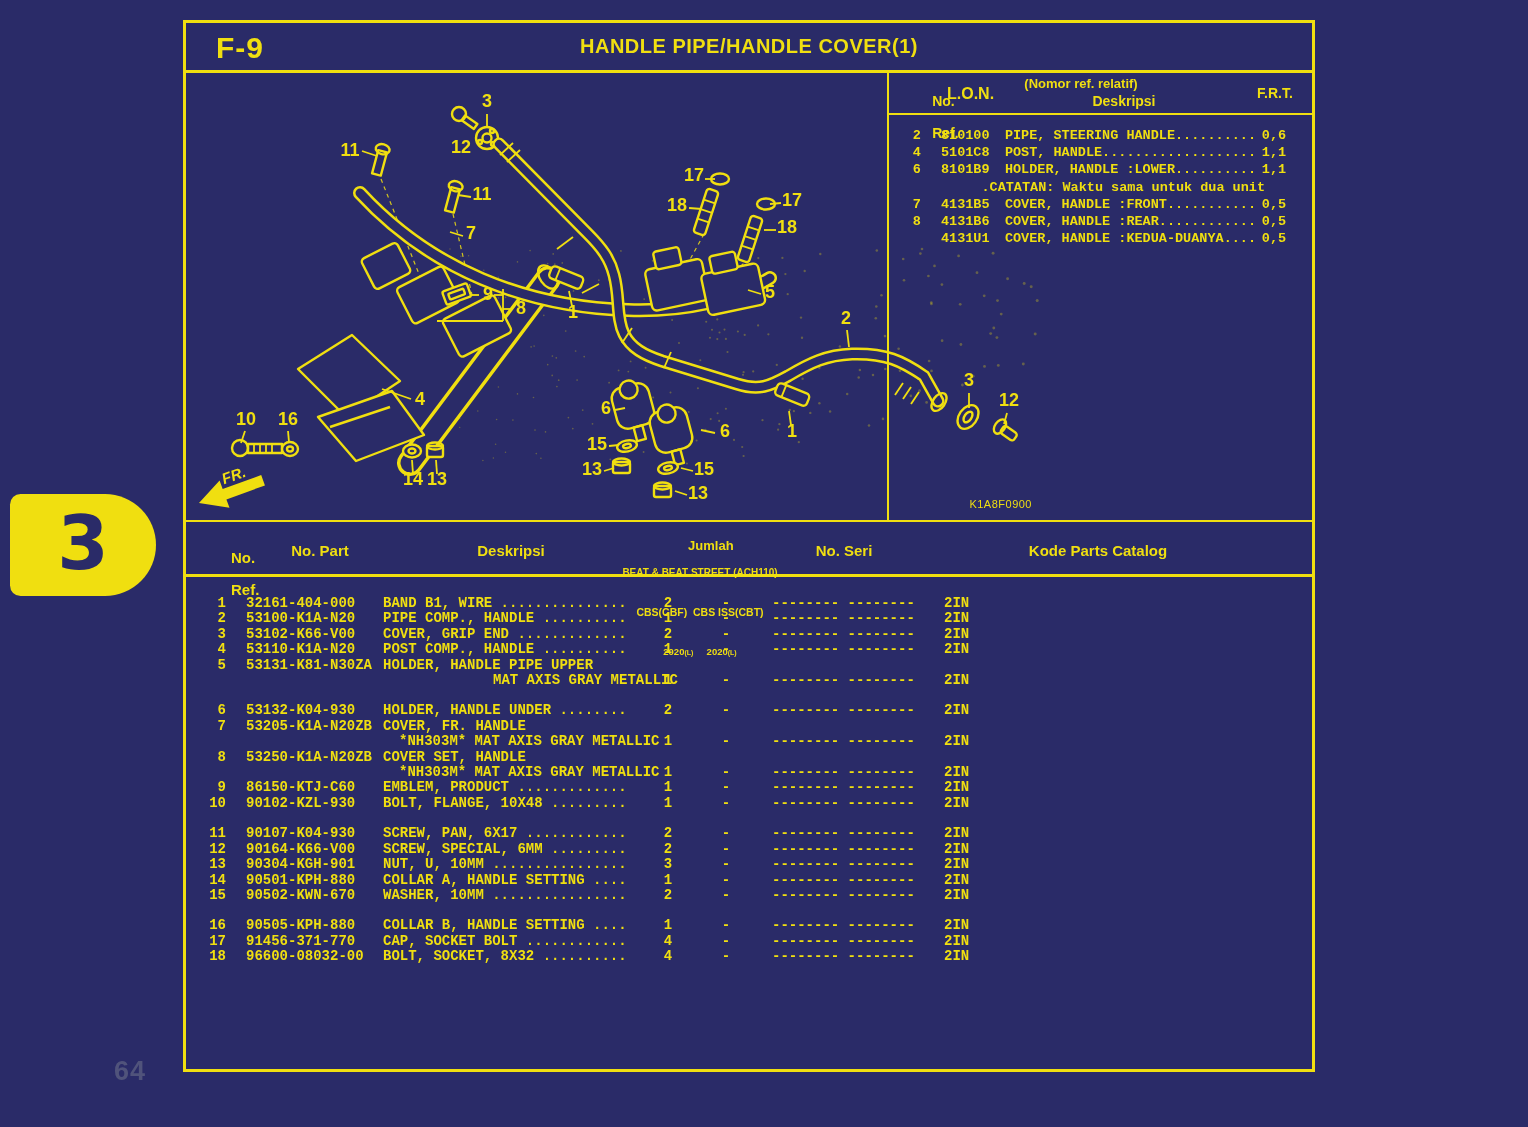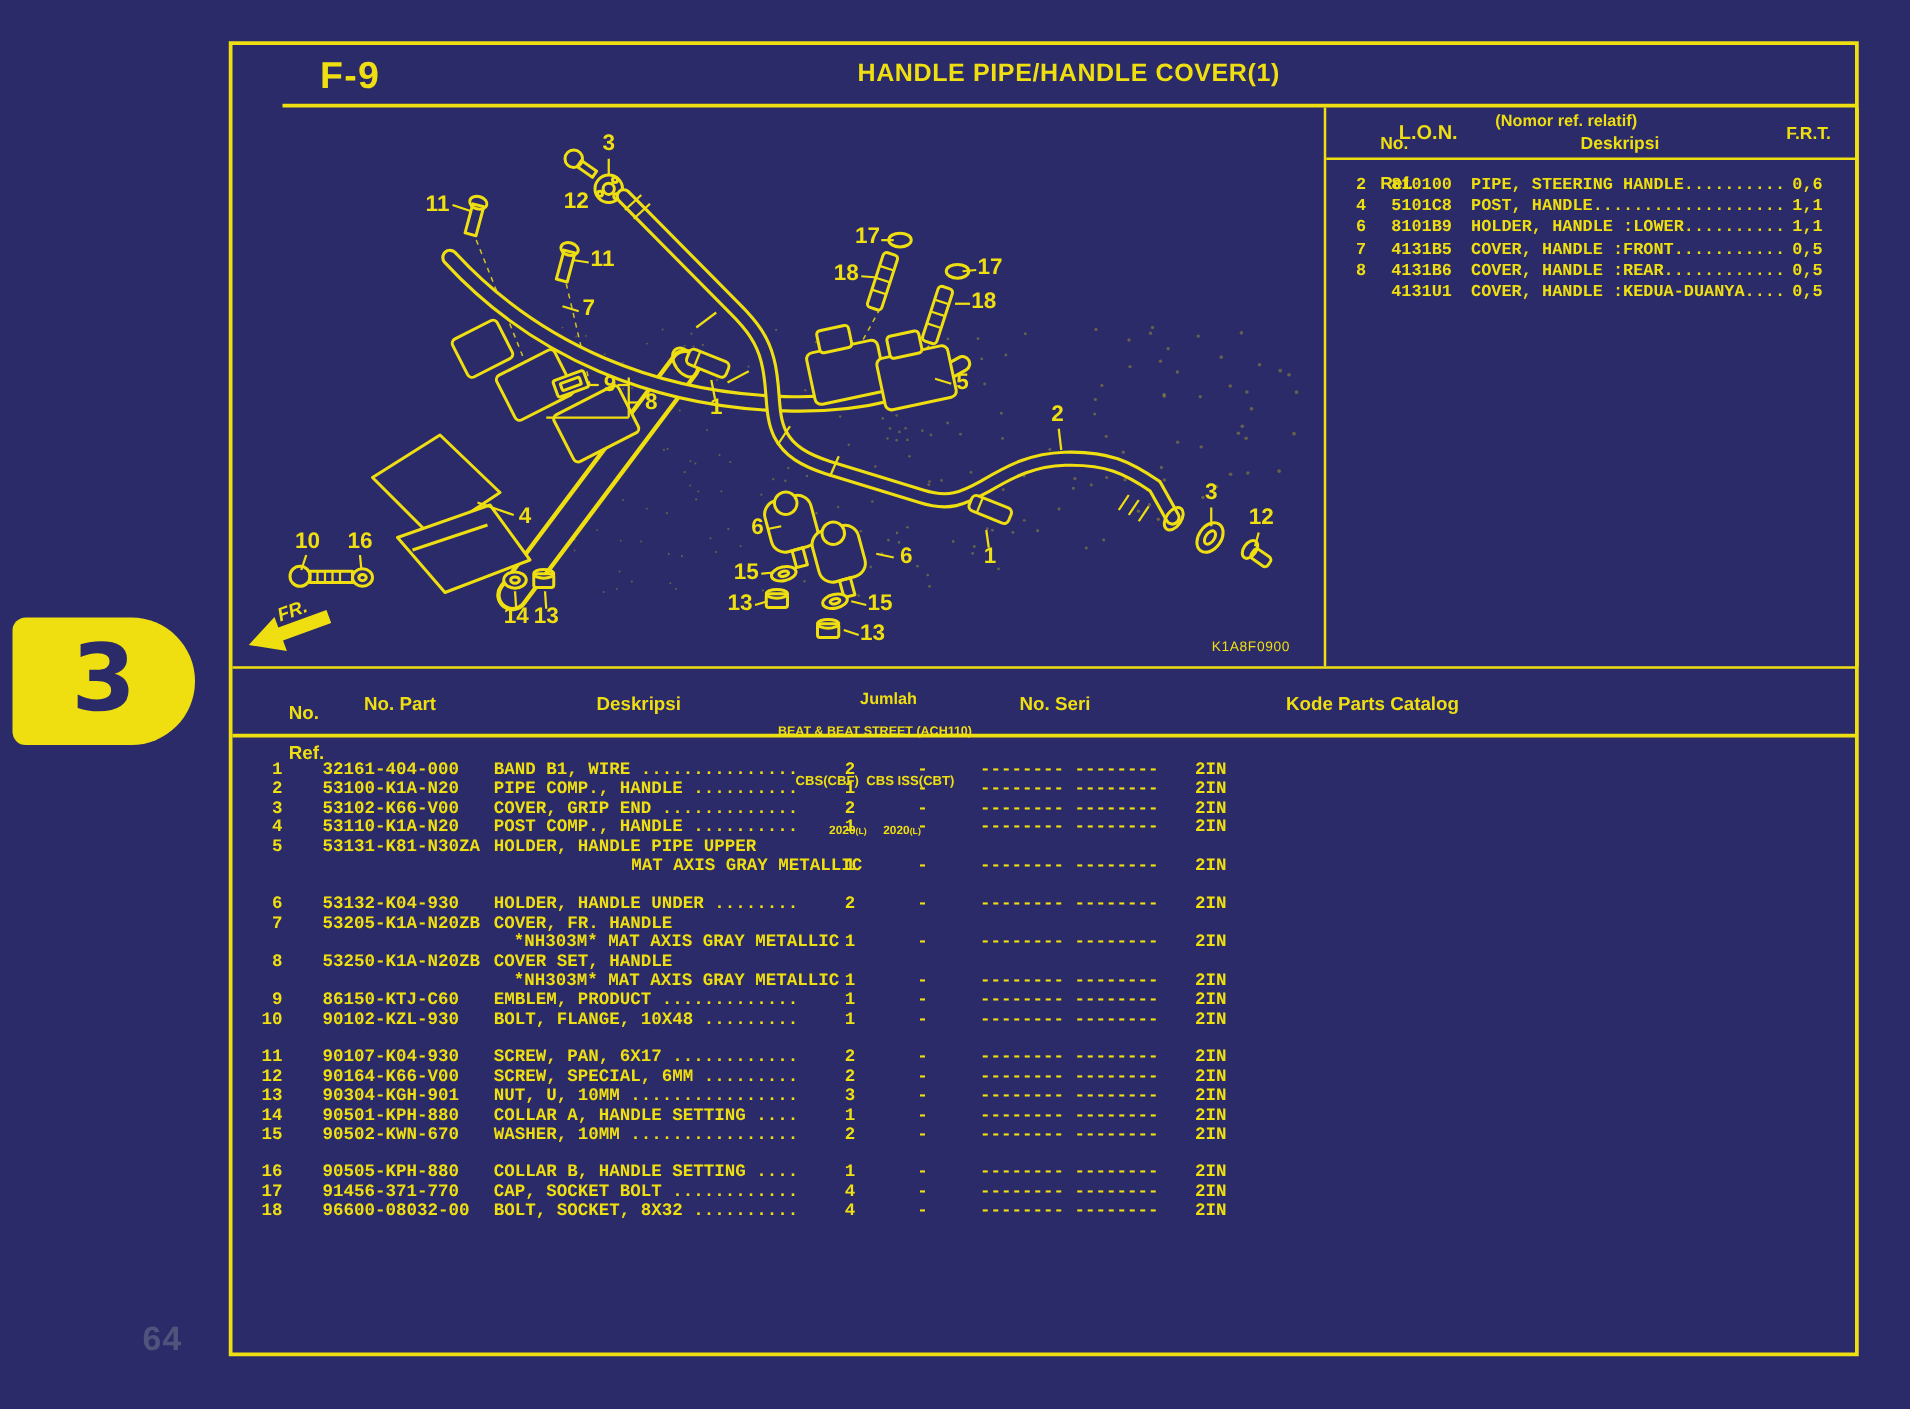--- a/index.html
+++ b/index.html
@@ -20,23 +20,22 @@
   .badge span{
     color:var(--bg);font-family:"DejaVu Sans",sans-serif;font-weight:bold;
     font-size:74px;line-height:1;transform:translateY(-2px);
   }
   .pagenum{
     position:absolute;left:114px;top:1056px;color:var(--dim);
     font-size:27px;font-weight:bold;letter-spacing:1px;
   }
 
   .frame{
-    position:absolute;left:183px;top:33px;width:1304px;height:1052px;
+    position:absolute;left:183px;top:20px;width:1132px;height:1052px;
     border:3px solid var(--y);
-    padding-left:40px;
   }
   .titlebar{
     position:relative;height:50px;border-bottom:3px solid var(--y);
     display:flex;align-items:center;
   }
   .fcode{
     position:absolute;left:30px;top:8px;color:var(--y);
     font-size:30px;font-weight:bold;letter-spacing:1px;
   }
   .ptitle{
@@ -88,21 +87,21 @@
   .jum{font-size:13px;line-height:13px;}
   .jum .s1{font-size:10px;font-weight:bold;display:block;margin-top:1px;}
   .jum .s2{font-size:10.5px;display:block;margin-top:1px;}
   .jum .s3{font-size:9.5px;display:block;margin-top:0;}
   .jum .sub{font-size:7px;}
   .pbody{position:absolute;left:0;top:557px;right:0;bottom:0;padding-top:16px;overflow:hidden;}
   .prow{display:flex;color:var(--y);font-family:"Liberation Mono","DejaVu Sans Mono",monospace;
     font-weight:bold;font-size:14px;line-height:15.4px;white-space:pre;}
   .prow.gap{margin-top:15px;}
   .prow .c-ref{width:40px;text-align:right;}
-  .prow .c-part{width:137px;margin-left:32px;}
+  .prow .c-part{width:137px;margin-left:20px;}
   .prow .c-desc{width:265px;}
   .prow .c-desc.ind1{padding-left:16px;}
   .prow .c-desc.ind2{padding-left:110px;}
   .prow .c-q1{width:40px;text-align:center;}
   .prow .c-q2{width:76px;text-align:center;}
   .prow .c-seri{width:163px;margin-left:8px;}
   .prow .c-kode{margin-left:9px;}
 </style>
 </head>
 <body>
@@ -565,20 +564,21 @@
       </div>
       <div class="h" style="left:58px;top:12px;font-size:16px;">L.O.N.</div>
       <div class="h" style="left:112px;top:3px;width:160px;text-align:center;font-size:13px;">(Nomor ref. relatif)</div>
       <div class="h" style="left:155px;top:20px;width:160px;text-align:center;">Deskripsi</div>
       <div class="h" style="left:368px;top:12px;">F.R.T.</div>
     </div>
     <div class="refbody" id="ref-rows">
         <div class="rrow"><span class="c-ref">2</span><span class="c-lon">810100</span><span class="c-desc">PIPE, STEERING HANDLE..........</span><span class="c-frt">0,6</span></div>
         <div class="rrow"><span class="c-ref">4</span><span class="c-lon">5101C8</span><span class="c-desc">POST, HANDLE...................</span><span class="c-frt">1,1</span></div>
         <div class="rrow"><span class="c-ref">6</span><span class="c-lon">8101B9</span><span class="c-desc">HOLDER, HANDLE :LOWER..........</span><span class="c-frt">1,1</span></div>
+        <div class="rrow"><span class="c-ref"></span><span class="c-lon"></span><span class="c-desc">.CATATAN: Waktu sama untuk dua unit</span><span class="c-frt"></span></div>
         <div class="rrow"><span class="c-ref">7</span><span class="c-lon">4131B5</span><span class="c-desc">COVER, HANDLE :FRONT...........</span><span class="c-frt">0,5</span></div>
         <div class="rrow"><span class="c-ref">8</span><span class="c-lon">4131B6</span><span class="c-desc">COVER, HANDLE :REAR............</span><span class="c-frt">0,5</span></div>
         <div class="rrow"><span class="c-ref"></span><span class="c-lon">4131U1</span><span class="c-desc">COVER, HANDLE :KEDUA-DUANYA....</span><span class="c-frt">0,5</span></div>
       </div>
   </div>
 
   <div class="phead">
     <div class="h" style="left:20px;top:12px;line-height:16px;">
       <span>No.</span><br>
       <span>Ref.</span>

